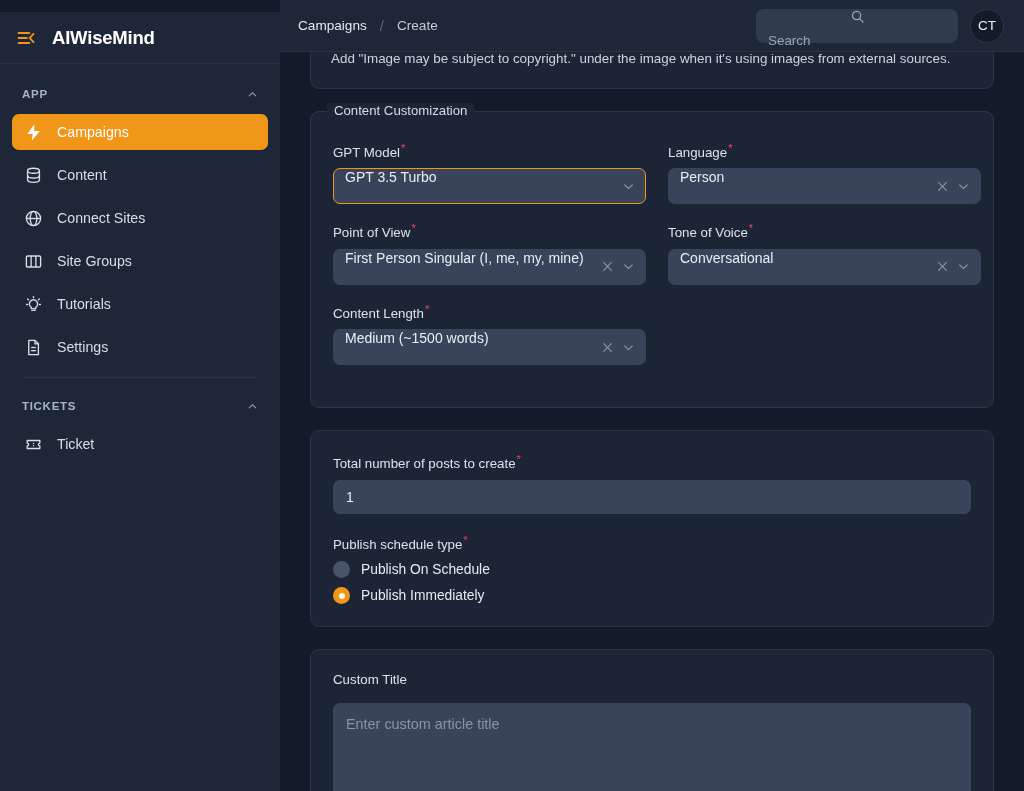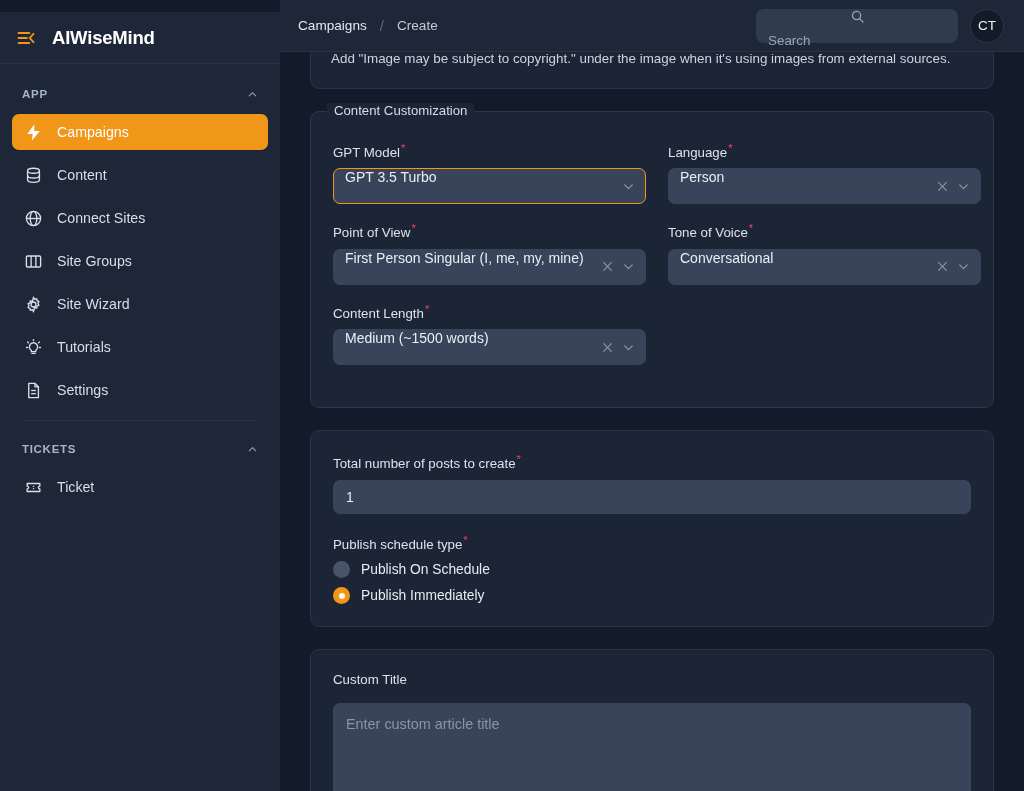--- a/index.html
+++ b/index.html
@@ -242,29 +242,20 @@
         <span class="ico">
           <svg class="ico" viewBox="0 0 24 24" fill="none" stroke="currentColor" stroke-width="1.7">
             <rect x="3" y="5" width="18" height="14" rx="1.6"></rect>
             <line x1="9" y1="5" x2="9" y2="19"></line>
             <line x1="15" y1="5" x2="15" y2="19"></line>
           </svg>
         </span>
         <span>Site Groups</span>
       </div>
 
-      <div class="nav-item">
-        <span class="ico">
-          <svg class="ico" viewBox="0 0 24 24" fill="none" stroke="currentColor" stroke-width="1.7">
-            <circle cx="12" cy="12" r="3.1"></circle>
-            <path d="M12 3.2l1.5 2.1 2.5-.6.5 2.5 2.3 1.1-1.2 2.3 1.2 2.3-2.3 1.1-.5 2.5-2.5-.6L12 20.8l-1.5-2.1-2.5.6-.5-2.5-2.3-1.1 1.2-2.3-1.2-2.3 2.3-1.1.5-2.5 2.5.6z"></path>
-          </svg>
-        </span>
-        <span>Site Wizard</span>
-      </div>
 
       <div class="nav-item">
         <span class="ico">
           <svg class="ico" viewBox="0 0 24 24" fill="none" stroke="currentColor" stroke-width="1.7" stroke-linecap="round">
             <path d="M9.2 15.6a5.2 5.2 0 1 1 5.6 0v1.6H9.2z"></path>
             <line x1="9.8" y1="19.4" x2="14.2" y2="19.4"></line>
             <line x1="12" y1="2" x2="12" y2="3.4"></line>
             <line x1="4.6" y1="5" x2="5.6" y2="6"></line>
             <line x1="19.4" y1="5" x2="18.4" y2="6"></line>
             <line x1="3.2" y1="12" x2="4.6" y2="12"></line>

